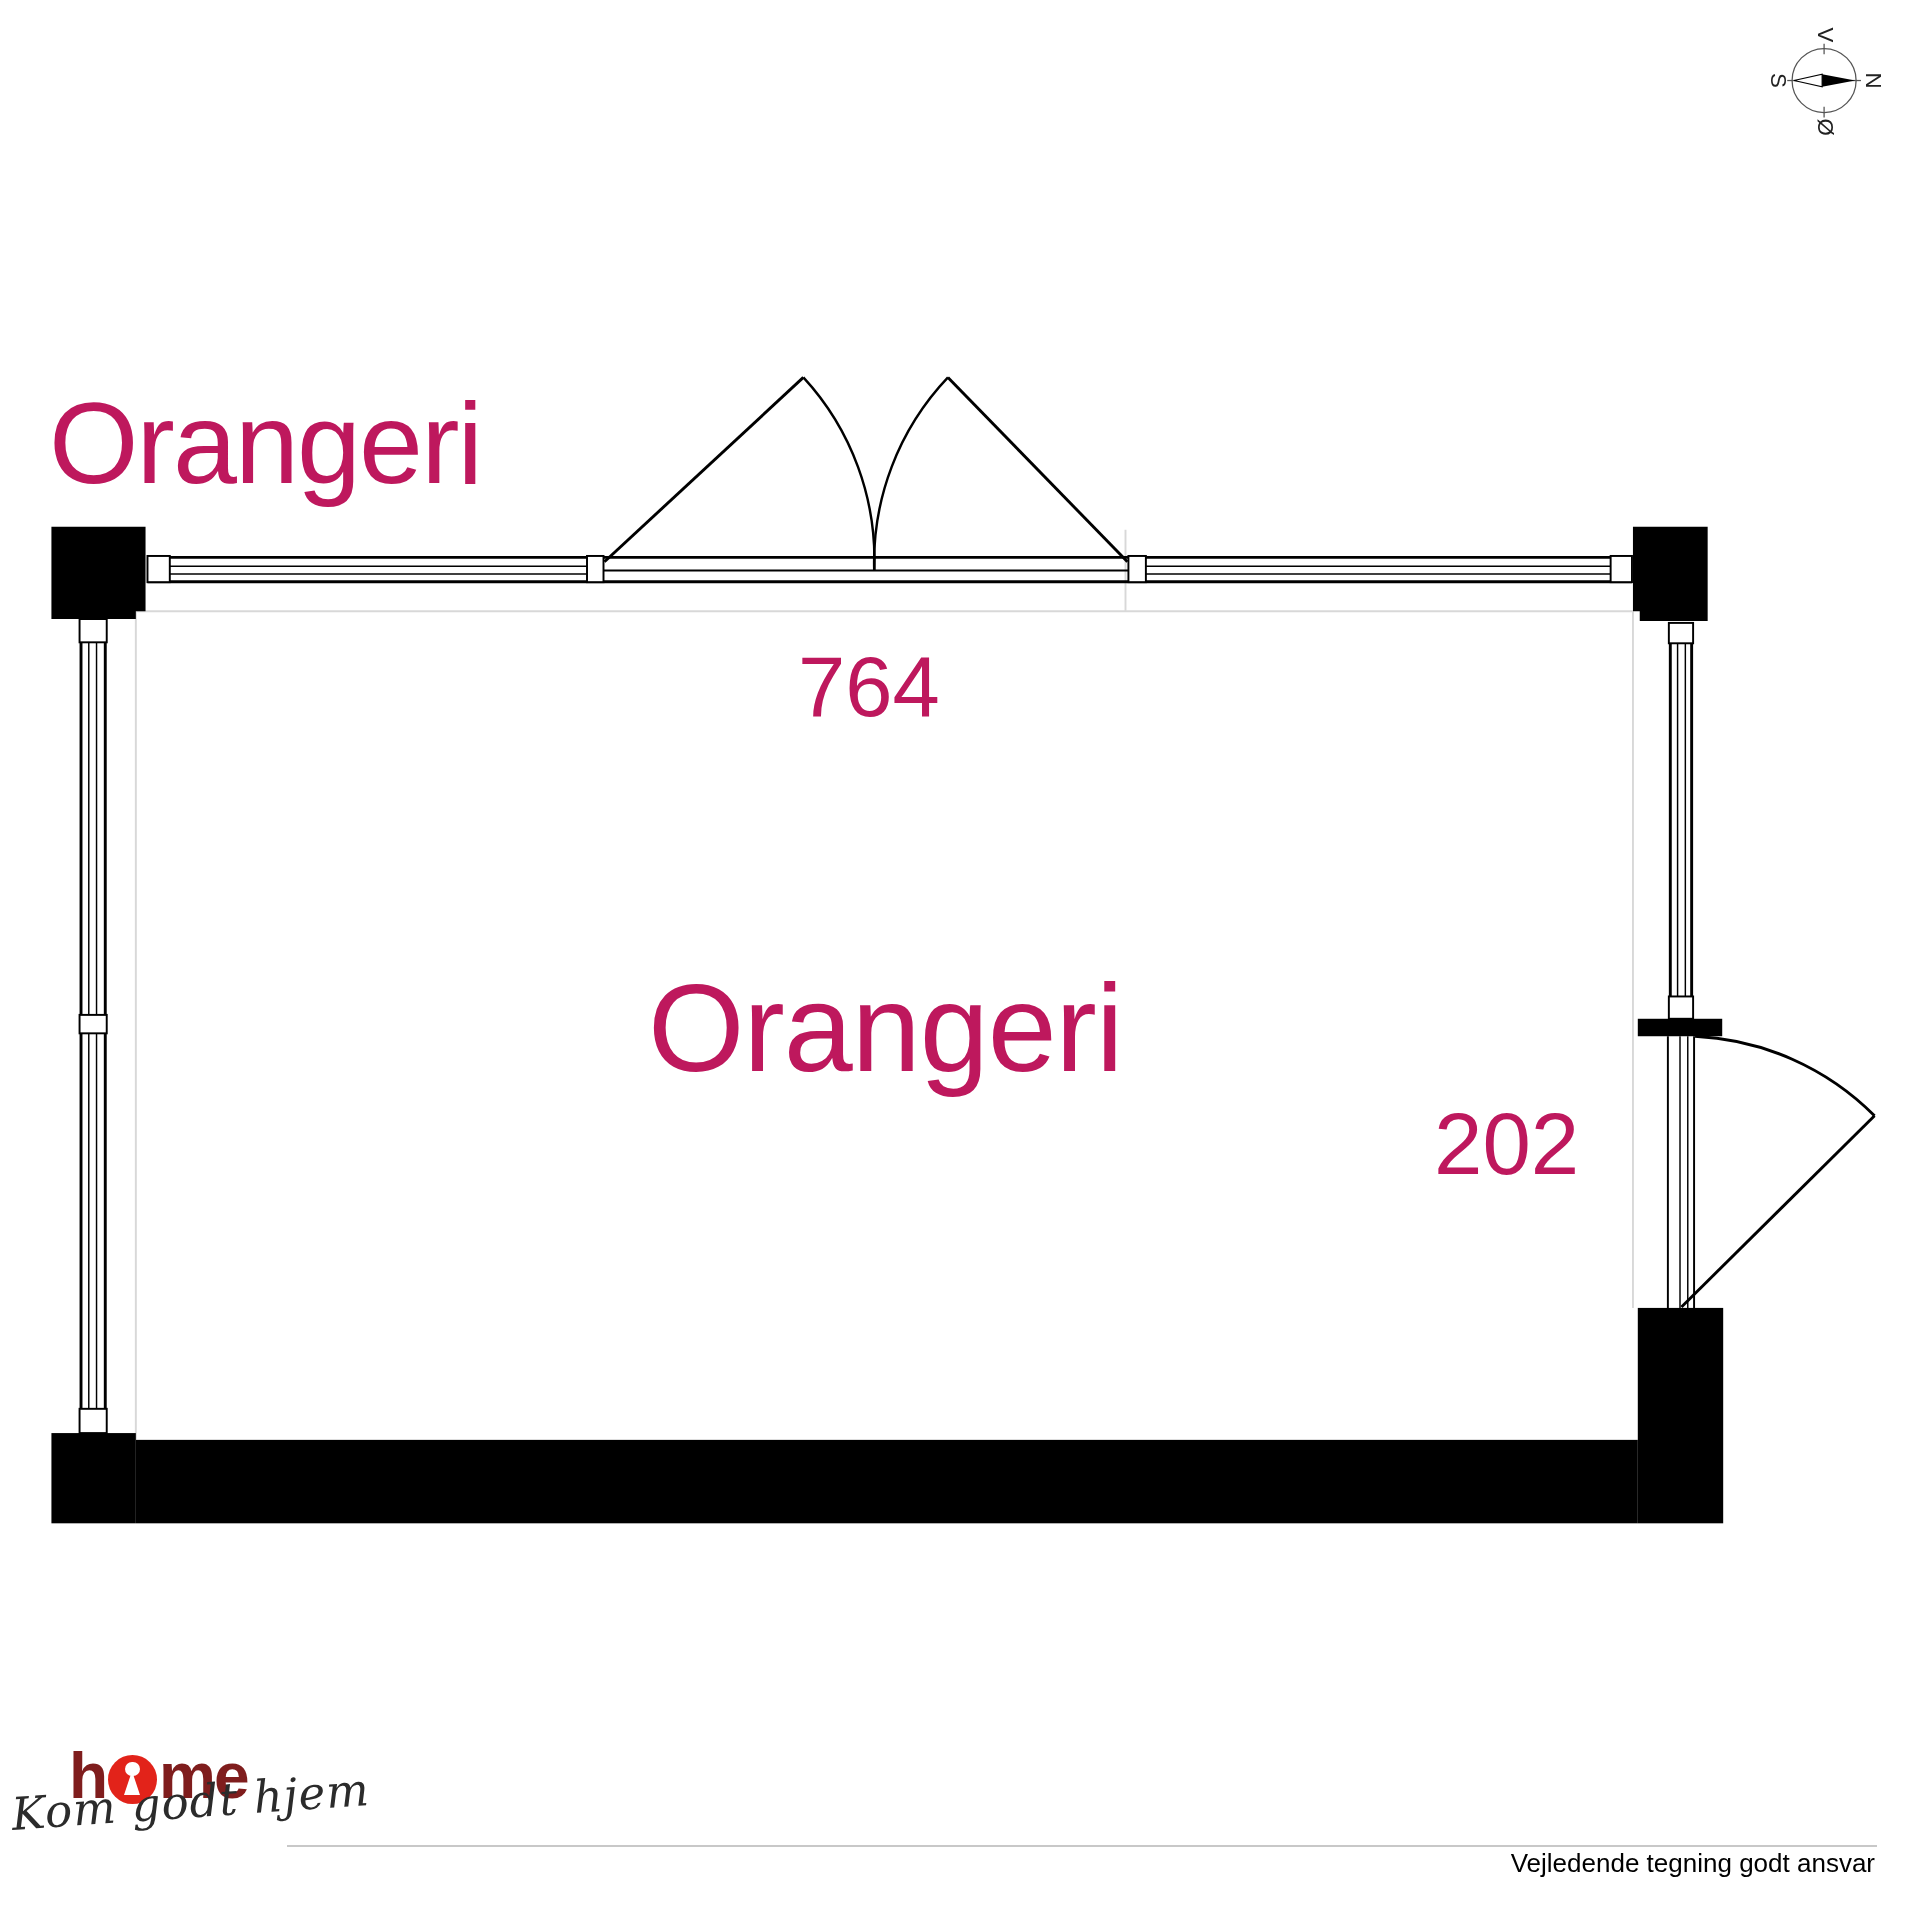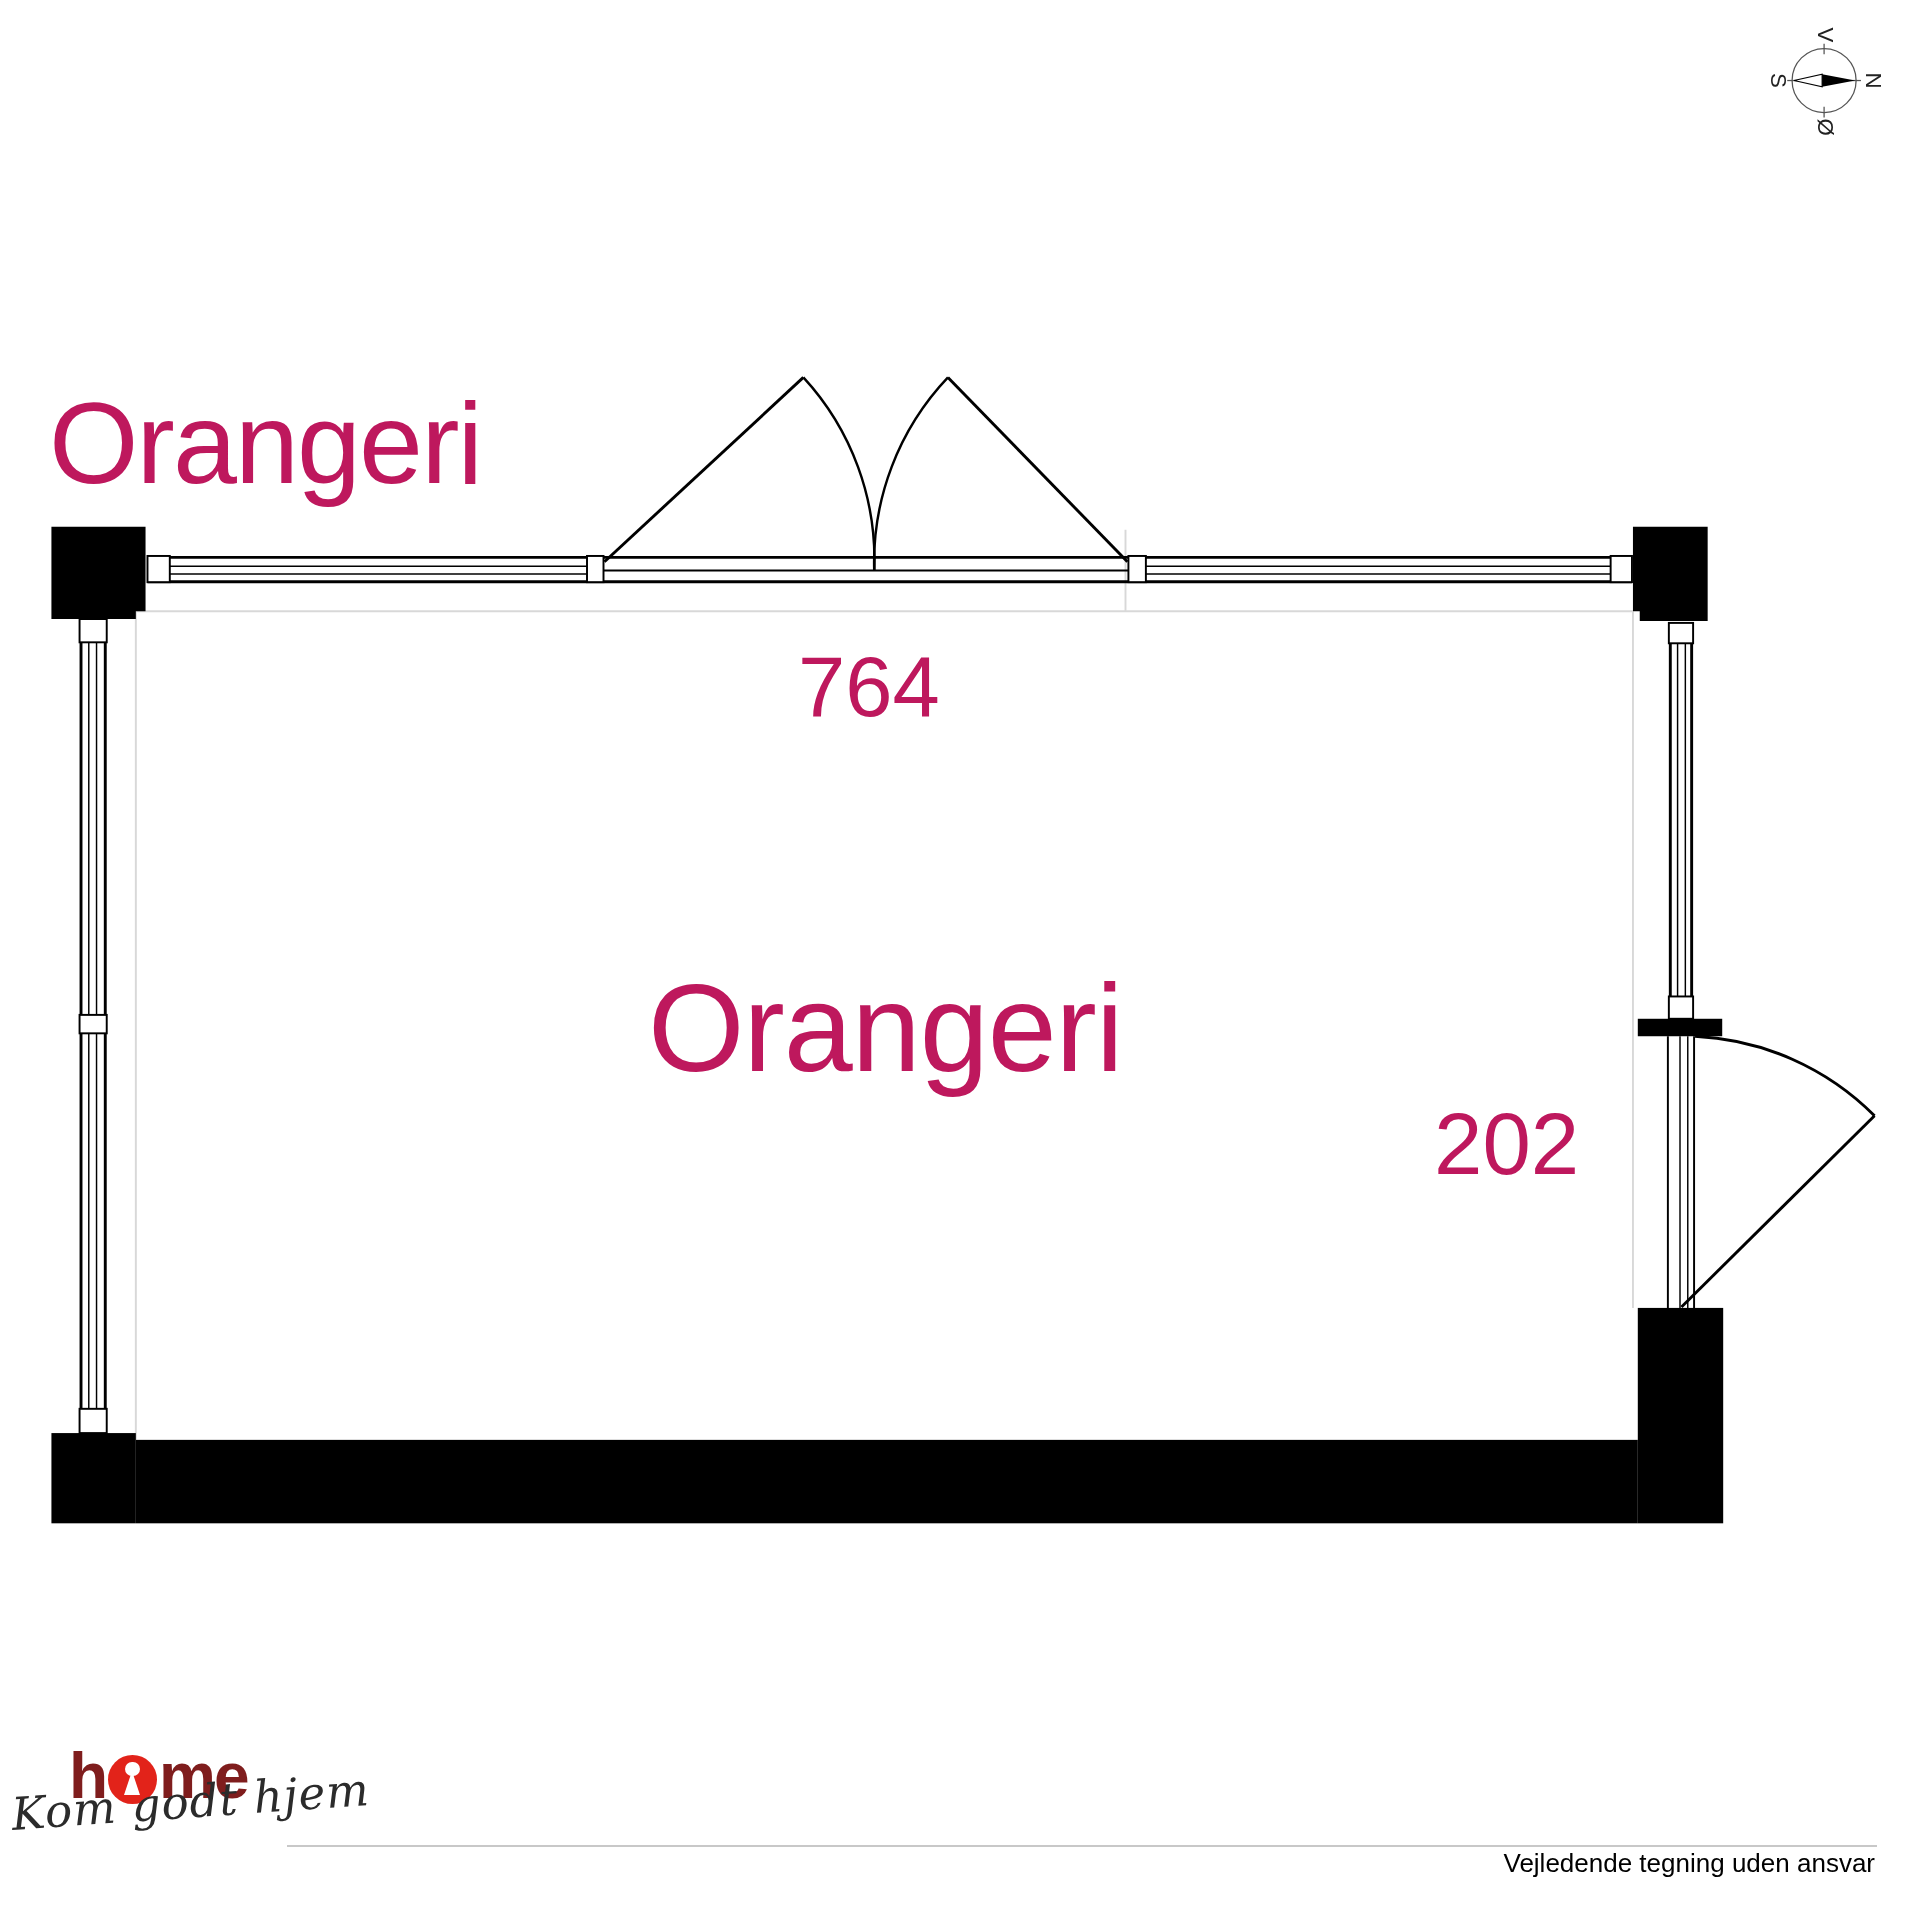--- a/index.html
+++ b/index.html
@@ -131,16 +131,16 @@
   <div class="abs plan-title">Orangeri</div>
   <div class="abs room-label">Orangeri</div>
   <div class="abs dim-h">764</div>
   <div class="abs dim-v">202</div>
 
   <div class="abs logo">
     <span>h</span><span class="o-disc"></span><span>me</span>
   </div>
   <div class="abs tagline">Kom godt hjem</div>
   <div class="divider"></div>
-  <div class="abs disclaimer">Vejledende tegning uden ansvar</div>
+  <div class="abs disclaimer">Vejledende tegning godt ansvar</div>
 
 </div>
 
 
 </body></html>

